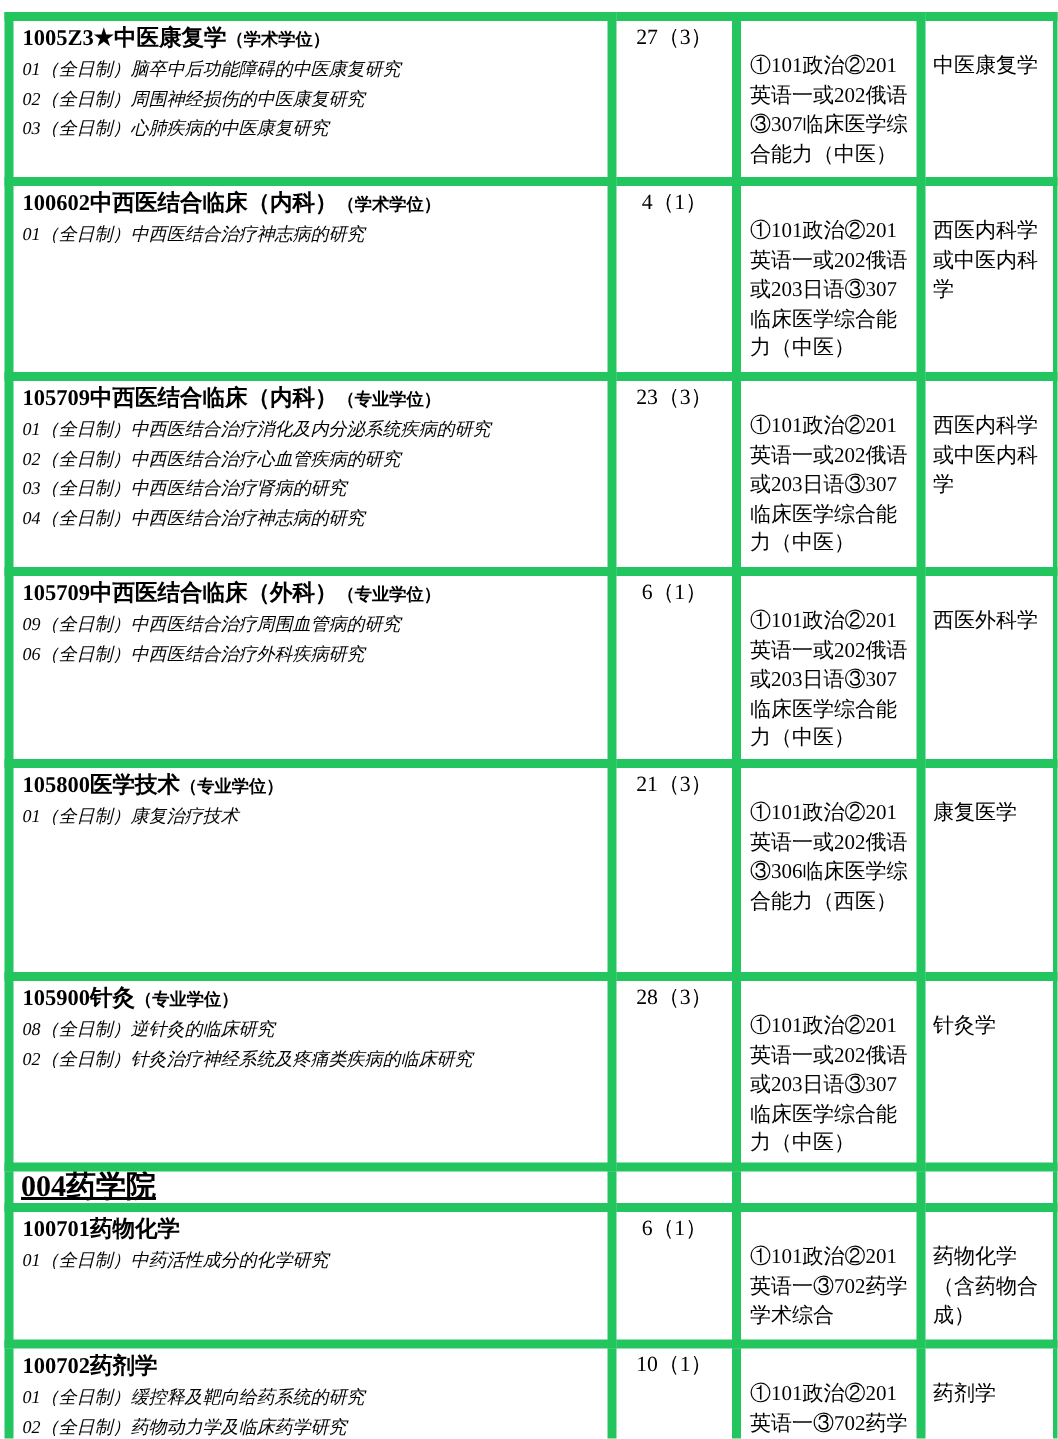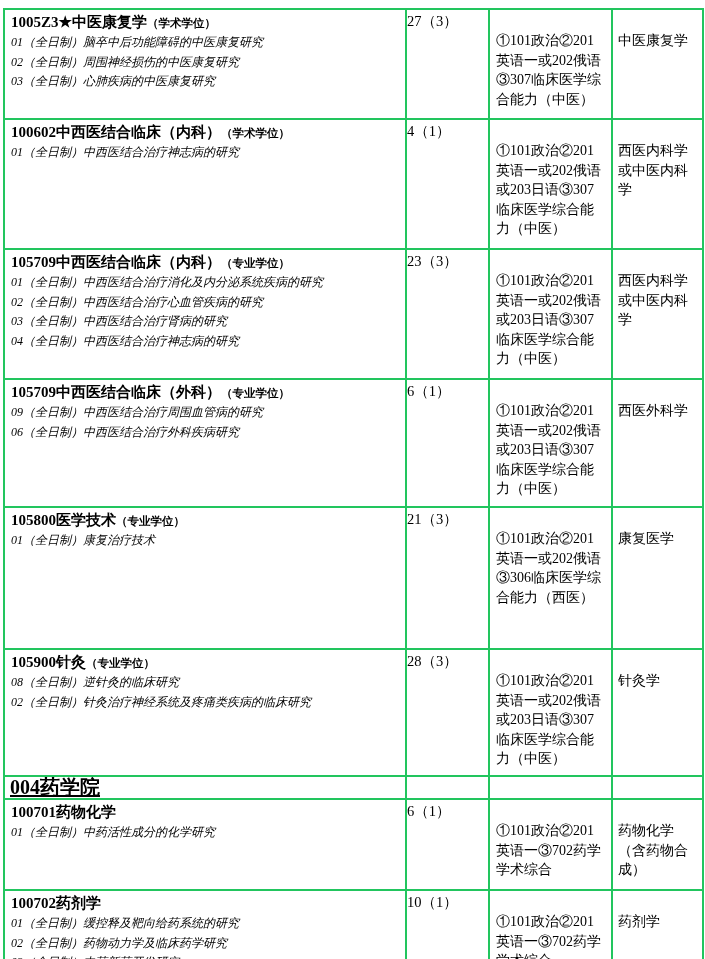--- a/index.html
+++ b/index.html
@@ -12,33 +12,33 @@
   body { position: relative; overflow: hidden; }
 
   table.doc-table {
     position: absolute;
     left: 3px; top: 8px;
     width: 699px;
     border-collapse: collapse;
     table-layout: fixed;
   }
   table.doc-table td {
-    border: 2px solid #22c55e;
+    border: 6px solid #22c55e;
     vertical-align: top;
     overflow: hidden;
   }
 
   
   td.c1 { padding: 2px 6px 0 6px; }
   .heading { font-size: 15px; font-weight: bold; line-height: 20px; white-space: nowrap; }
   .deg { font-size: 11.5px; font-weight: bold; }
   .dir { font-size: 12px; line-height: 19.5px; white-space: nowrap; font-style: italic; }
 
   
-  td.c2 { text-align: left; font-size: 14.5px; line-height: 19px; padding-top: 2px; }
+  td.c2 { text-align: center; font-size: 14.5px; line-height: 19px; padding-top: 2px; }
 
   
   td.c3 { font-size: 14px; line-height: 19.5px; padding: 21px 5px 0 6px;
           word-break: break-word; margin-left: 36px; }
 
   
   td.c4 { font-size: 14px; line-height: 19.5px; padding: 21px 4px 0 5px;
           word-break: break-word; }
 
   

